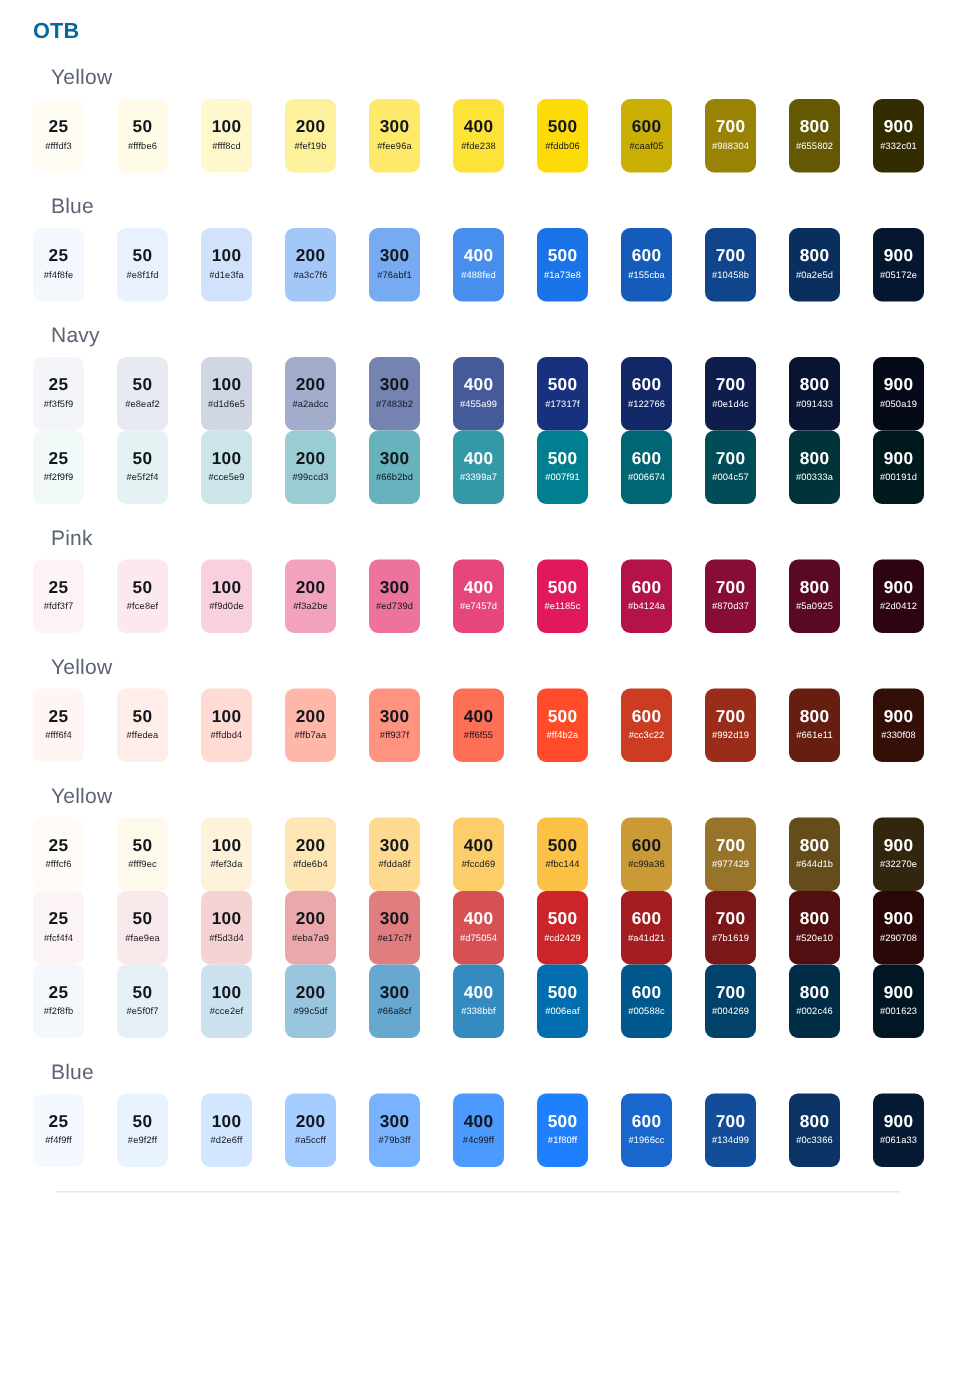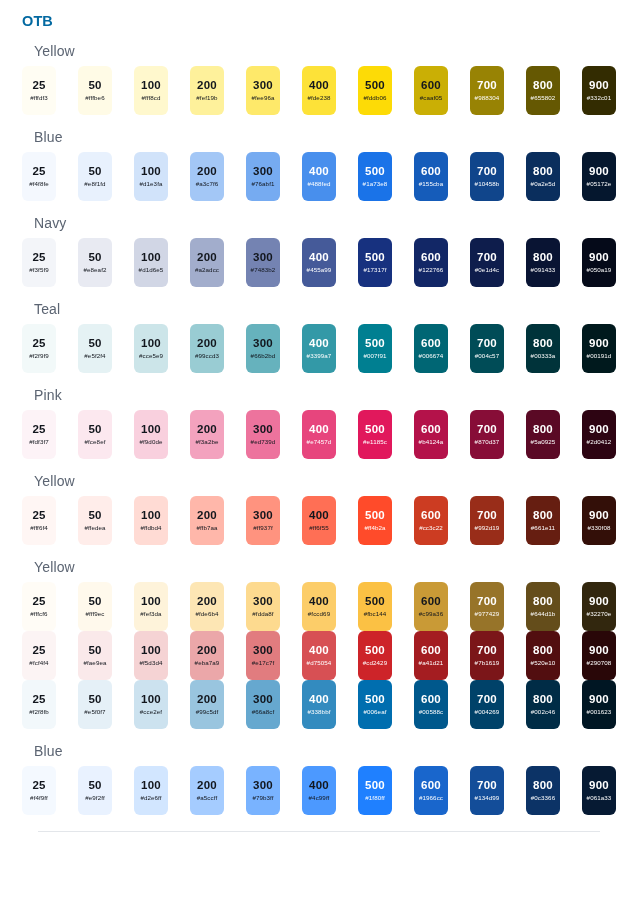--- a/index.html
+++ b/index.html
@@ -216,21 +216,20 @@
               <div class="tone">800</div>
               <div class="hex">#091433</div>
             </div>
             <div class="swatch light-text" style="background: rgb(5, 10, 25);">
               <div class="tone">900</div>
               <div class="hex">#050a19</div>
             </div>
           </div>
         </div>
         <div class="group">
-          <div class="group-label">Teal</div>
           <div class="ramp">
             <div class="swatch dark-text" style="background: rgb(242, 249, 249);">
               <div class="tone">25</div>
               <div class="hex">#f2f9f9</div>
             </div>
             <div class="swatch dark-text" style="background: rgb(229, 242, 244);">
               <div class="tone">50</div>
               <div class="hex">#e5f2f4</div>
             </div>
             <div class="swatch dark-text" style="background: rgb(204, 229, 233);">

